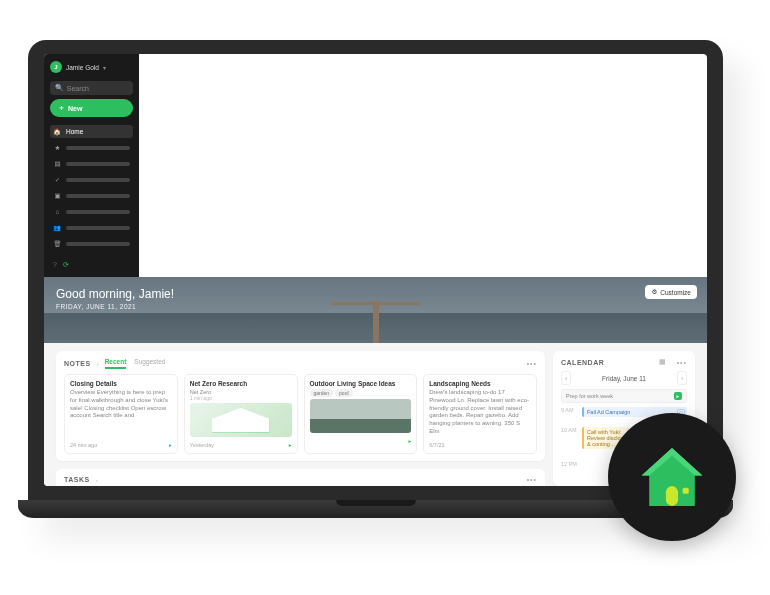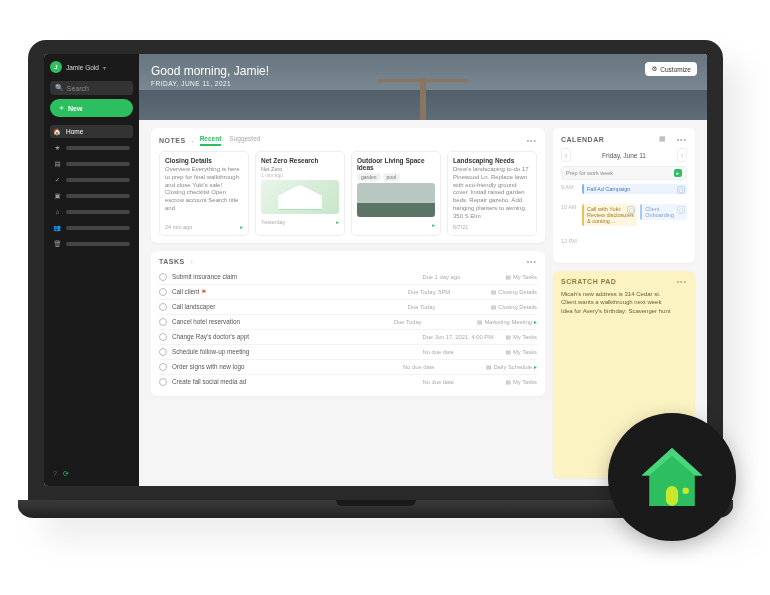--- a/index.html
+++ b/index.html
@@ -1,19 +1,19 @@
 <!DOCTYPE html>
 <html><head>
 <meta charset="utf-8">
 <style>
 * { margin:0; padding:0; box-sizing:border-box; font-family:-apple-system,BlinkMacSystemFont,"Segoe UI",sans-serif; }
 body { background:#fff; width:770px; height:595px; position:relative; overflow:hidden; }
 .laptop { position:absolute; left:28px; top:40px; width:695px; height:480px; }
 .bezel { width:695px; height:460px; background:#2a2a2a; border-radius:18px 18px 0 0; padding:14px 16px; box-shadow:20px 20px 30px rgba(0,0,0,.08); }
-.screen { width:100%; height:100%; background:#ffffff; border-radius:4px; display:flex; overflow:hidden; font-size:7px; }
+.screen { width:100%; height:100%; background:#ffffff; border-radius:4px; display:flex; overflow:hidden; font-size:7px;flex-direction:column; }
 .base { width:715px; height:18px; margin-left:-10px; background:linear-gradient(#3a3a3a,#222); border-radius:0 0 16px 16px/0 0 12px 12px; box-shadow:20px 22px 30px rgba(0,0,0,.08); }
 .notch { width:80px; height:6px; background:#1a1a1a; border-radius:0 0 6px 6px; margin:0 auto; }
 
 
 .sb { width:95px; background:#1a1a1a; color:#aaa; display:flex; flex-direction:column; padding:5px 6px; gap:4px; }
 .sb .user { display:flex; align-items:center; gap:4px; margin:2px 0 4px; }
 .sb .ava { width:12px; height:12px; border-radius:50%; background:#2dbe60; display:flex; align-items:center; justify-content:center; color:#fff; font-size:6px; font-weight:600; }
 .sb .uname { font-size:6.5px; color:#ddd; }
 .sb .chev { font-size:6px; color:#888; }
 .sb .search { background:#333; border-radius:4px; padding:3px 5px; display:flex; align-items:center; gap:3px; color:#888; }

